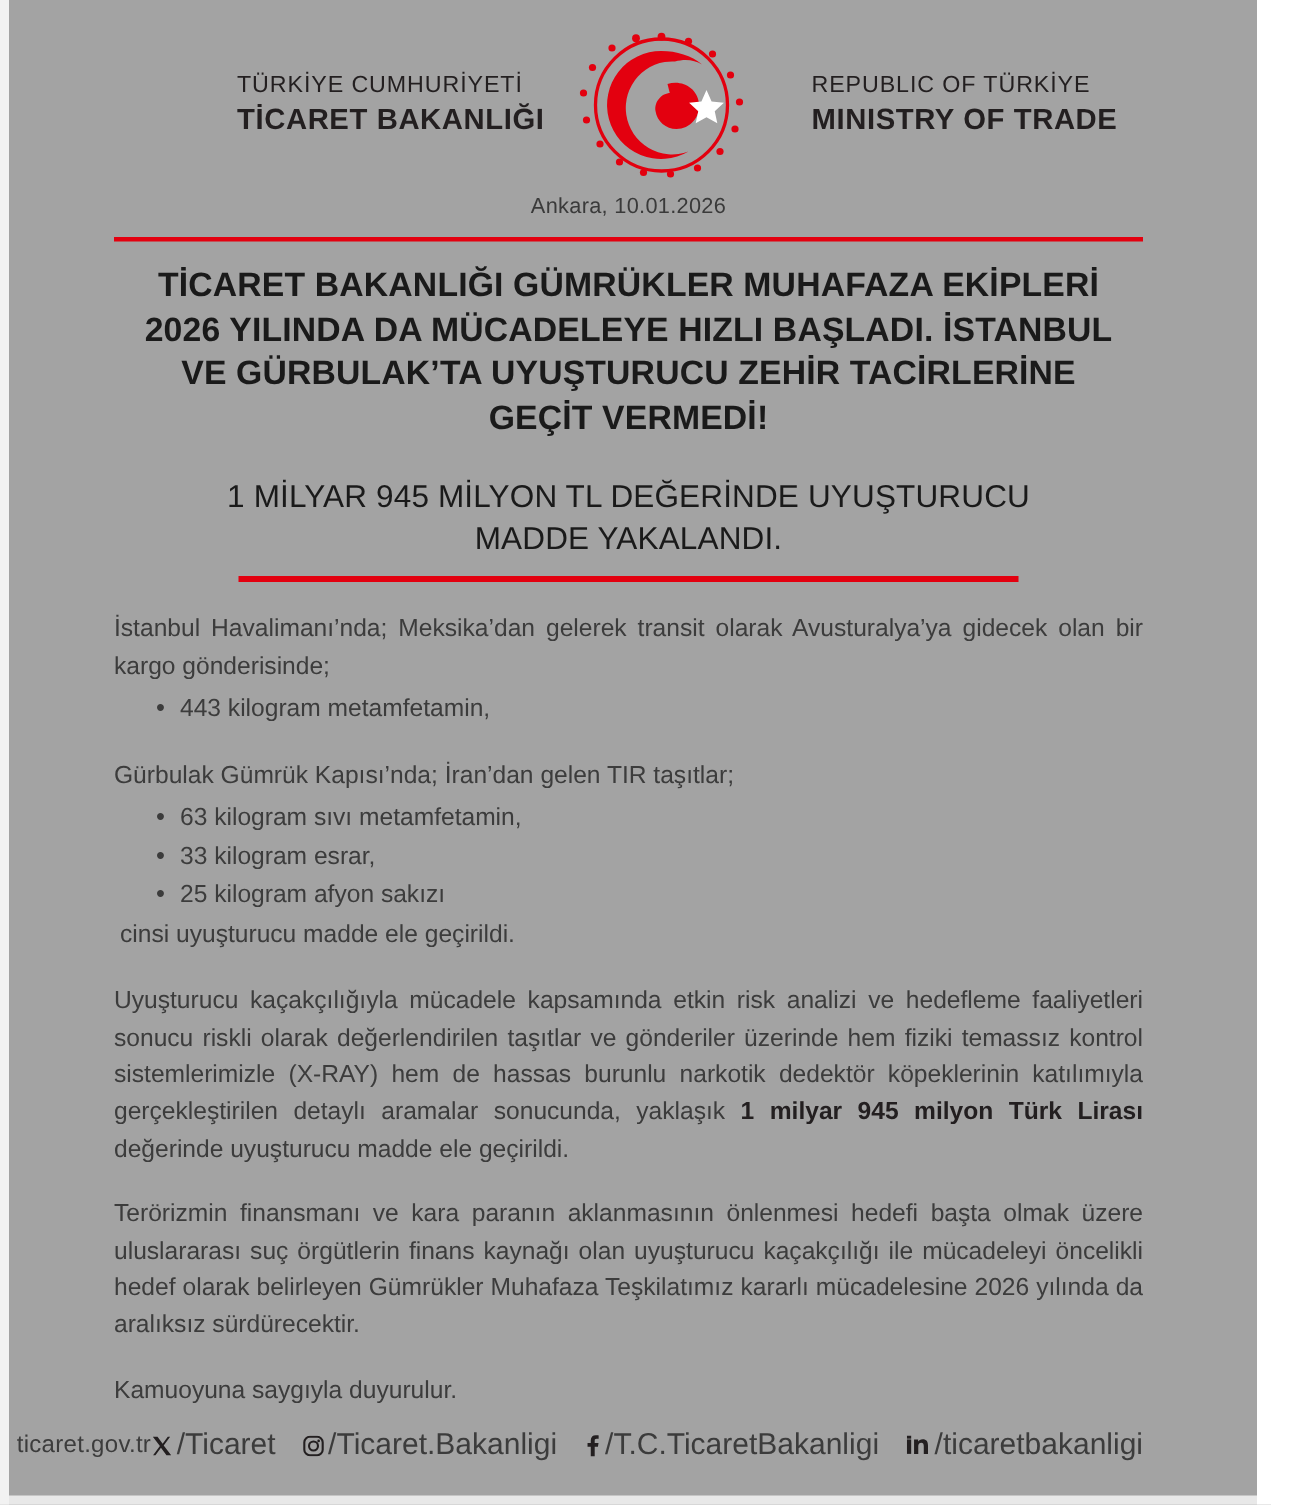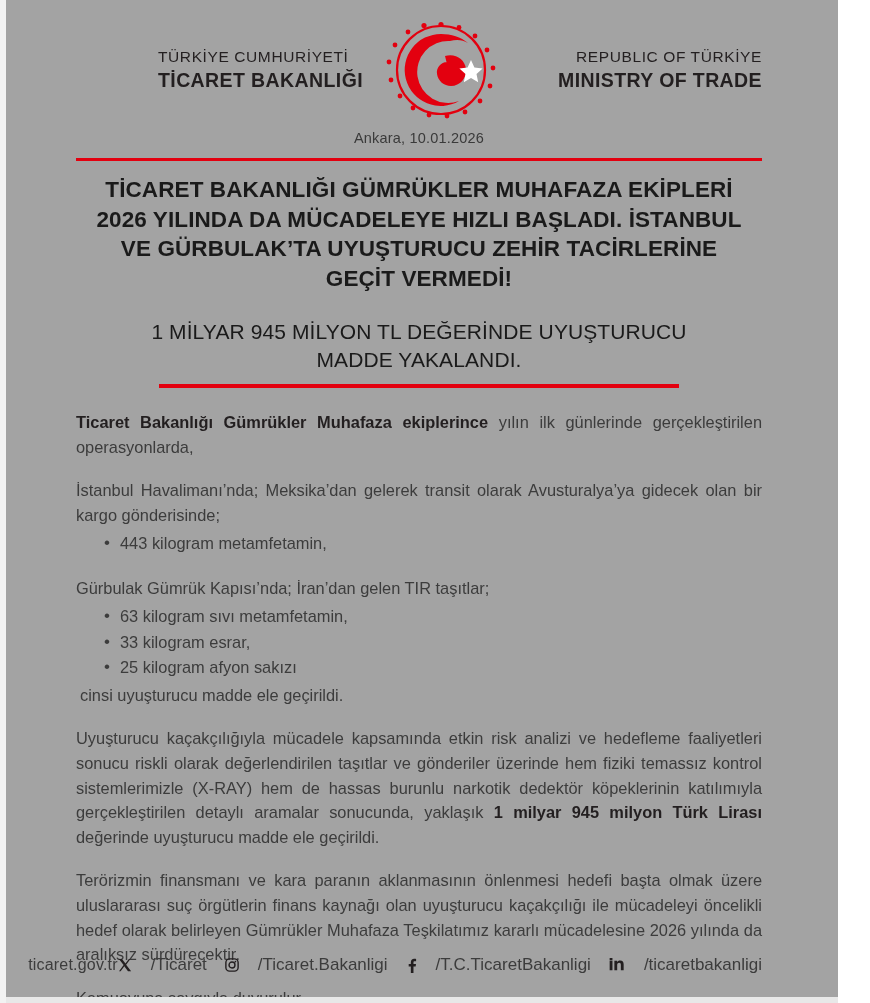--- a/index.html
+++ b/index.html
@@ -33,21 +33,21 @@
     height: 104px;
     gap: 0;
   }
   .header-left {
     flex: 1 1 0;
     text-align: left;
     padding-left: 82px;
   }
   .header-right {
     flex: 1 1 0;
-    text-align: right;
+    text-align: left;
     padding-left: 38px;
   }
   .header-line1 {
     font-size: 15.5px;
     letter-spacing: 0.6px;
     font-weight: 400;
     color: #231f20;
     line-height: 1.35;
   }
   .header-line2 {
@@ -173,22 +173,22 @@
     letter-spacing: 0.2px;
   }
   .socials {
     display: flex;
     align-items: center;
     gap: 18px;
   }
   .social {
     display: flex;
     align-items: center;
-    gap: 19px;
-    font-size: 17px;
+    gap: 3px;
+    font-size: 20px;
     color: #3c3c3c;
   }
   .social .glyph {
     font-weight: 700;
     color: #231f20;
     display: inline-flex;
     align-items: center;
     justify-content: center;
   }
   .bottom-bar {
@@ -259,23 +259,20 @@
   <div class="daterow">
     <div class="date">Ankara, 10.01.2026</div>
   </div>
   <div class="rule-red"></div>
 
   <div class="title">TİCARET BAKANLIĞI GÜMRÜKLER MUHAFAZA EKİPLERİ 2026 YILINDA DA MÜCADELEYE HIZLI BAŞLADI. İSTANBUL VE GÜRBULAK’TA UYUŞTURUCU ZEHİR TACİRLERİNE GEÇİT VERMEDİ!</div>
 
   <div class="subtitle">1 MİLYAR 945 MİLYON TL DEĞERİNDE UYUŞTURUCU MADDE YAKALANDI.</div>
   <div class="rule-red short"></div>
 
-  <div class="body-text first">
-    <span class="lead-bold">Ticaret Bakanlığı Gümrükler Muhafaza ekiplerince</span><span> yılın ilk günlerinde gerçekleştirilen operasyonlarda,</span>
-  </div>
 
   <div class="body-text para">İstanbul Havalimanı’nda; Meksika’dan gelerek transit olarak Avusturalya’ya gidecek olan bir kargo gönderisinde;</div>
   <ul class="bullets">
     <li>443 kilogram metamfetamin,</li>
   </ul>
 
   <div class="body-text para">Gürbulak Gümrük Kapısı’nda; İran’dan gelen TIR taşıtlar;</div>
   <ul class="bullets">
     <li>63 kilogram sıvı metamfetamin,</li>
     <li>33 kilogram esrar,</li>

